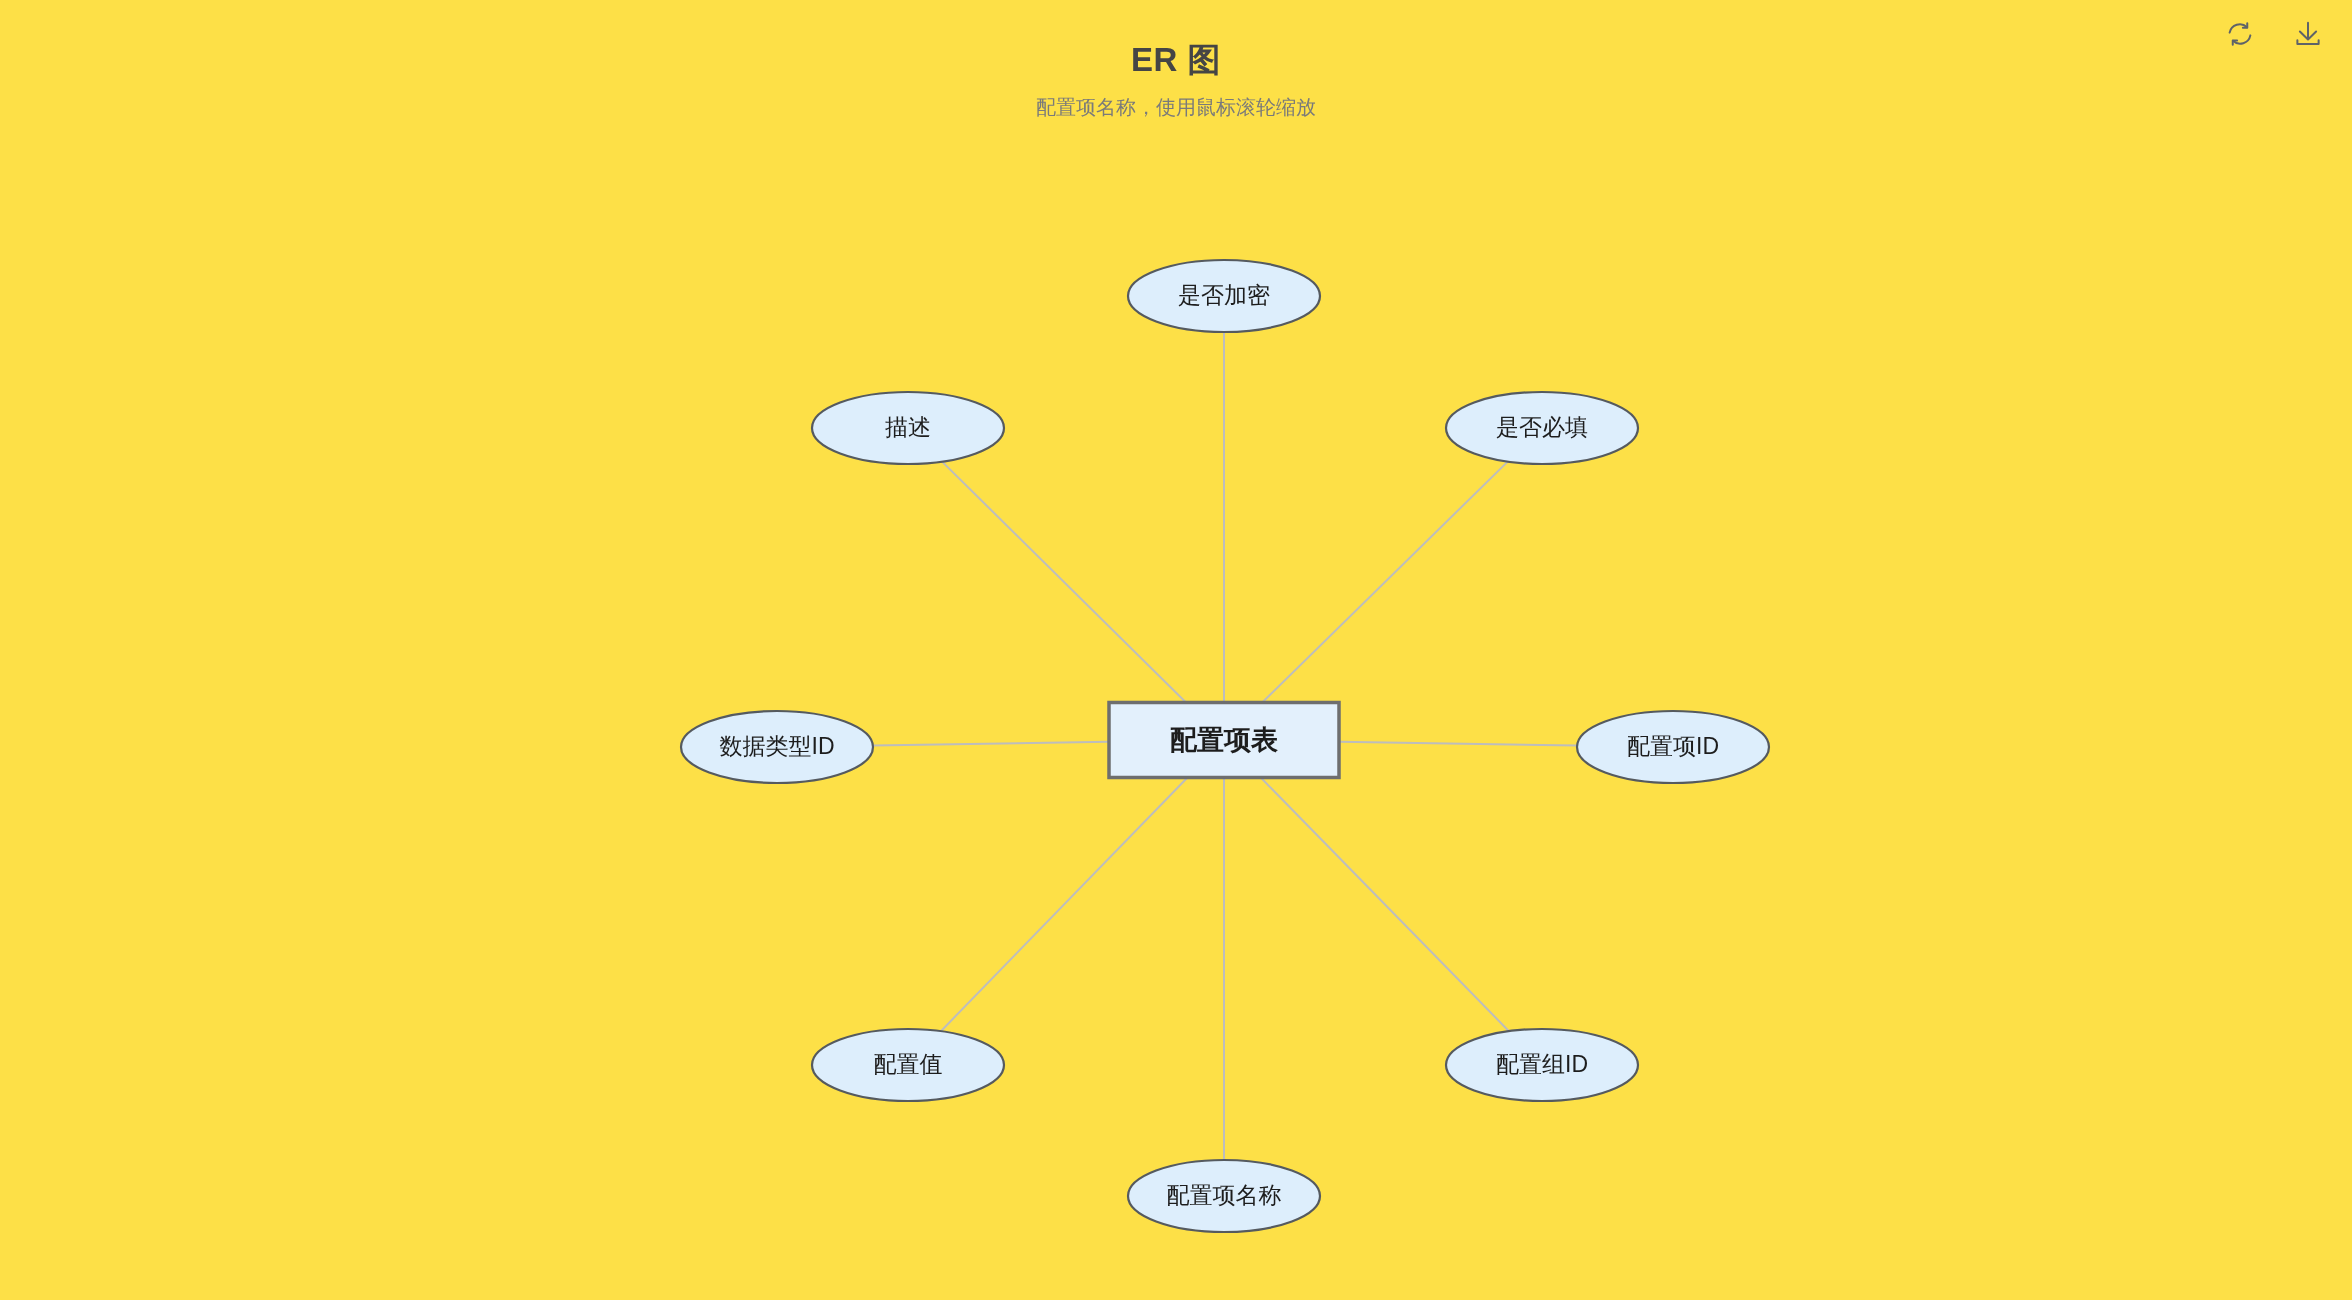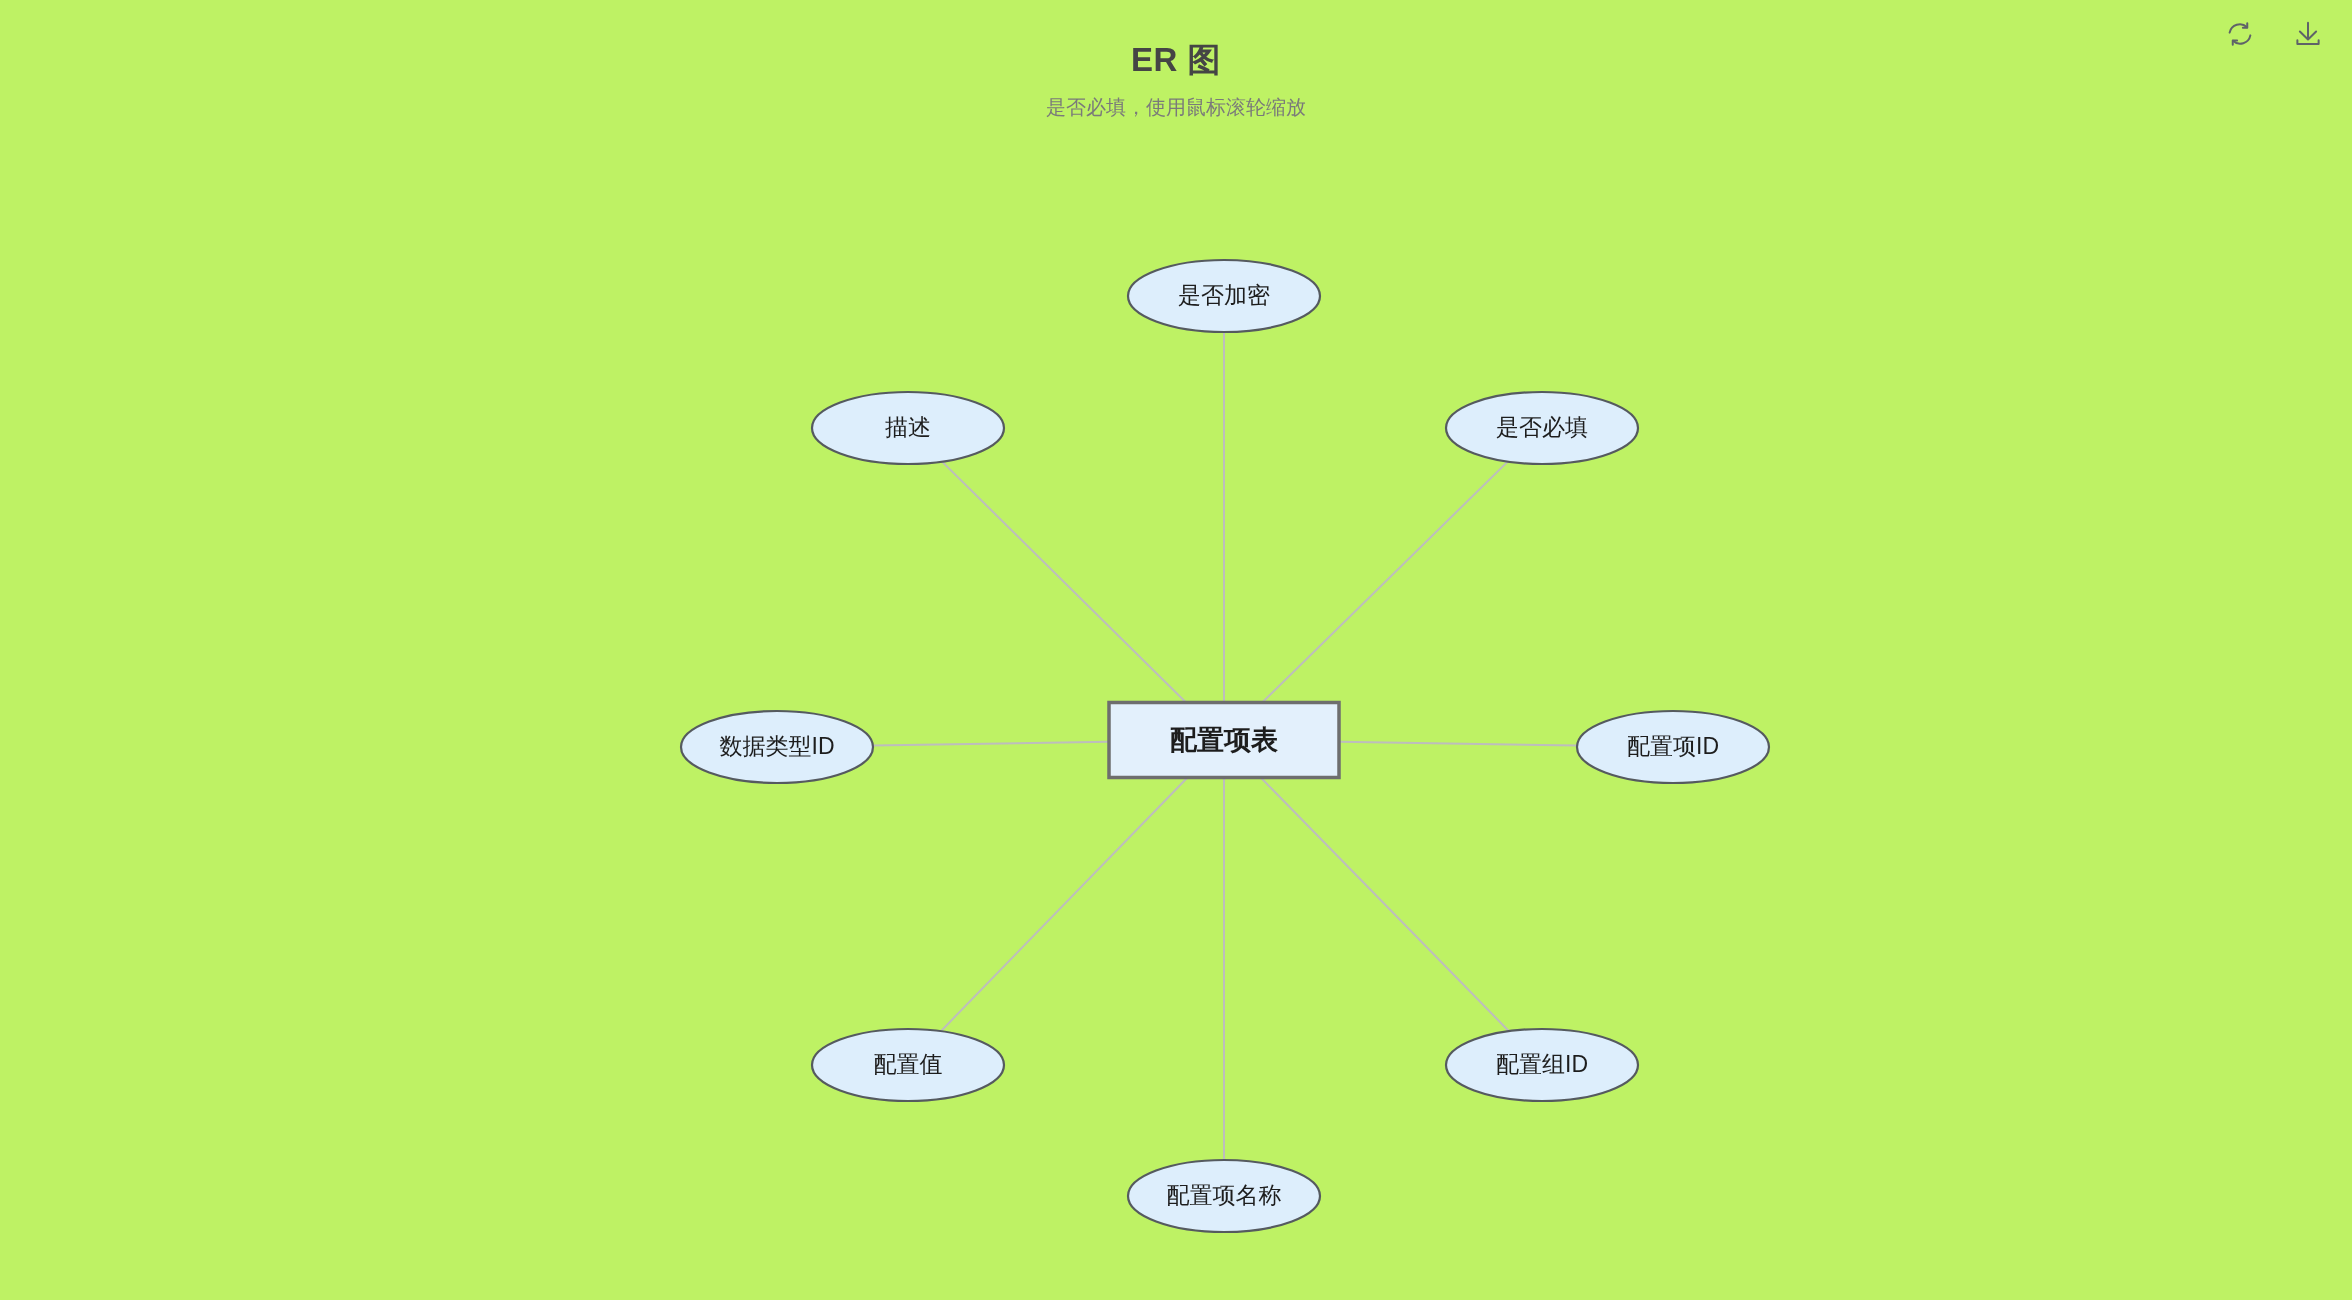--- a/index.html
+++ b/index.html
@@ -10,21 +10,21 @@
     height: 1300px;
     background: #ffffff;
     font-family: "Liberation Sans", "DejaVu Sans", sans-serif;
     overflow: hidden;
   }
 
   #app {
     position: relative;
     width: 2352px;
     height: 1300px;
-    background: #bef264;
+    background: #fde047;
   }
 
   
   .toolbar {
     position: absolute;
     top: 0;
     right: 0;
     display: flex;
     align-items: center;
     gap: 28px;
@@ -144,21 +144,21 @@
           <line x1="12" y1="3" x2="12" y2="16"></line>
           <polyline points="5.5 10 12 16.4 18.5 10"></polyline>
           <polyline points="3.5 17 3.5 20 20.5 20 20.5 17"></polyline>
         </svg>
       </span>
     </button>
   </div>
 
   <div class="header">
     <h1 class="page-title">ER 图</h1>
-    <p class="page-subtitle">是否必填，使用鼠标滚轮缩放</p>
+    <p class="page-subtitle">配置项名称，使用鼠标滚轮缩放</p>
   </div>
 
   <div class="canvas">
     <svg class="er-svg" id="er-svg" viewBox="0 0 2352 1300">
       <g id="edges-layer">
           <line class="edge" x1="1224" y1="702.5" x2="1224" y2="332" stroke="#bdbdbd"></line>
           <line class="edge" x1="1186.0192307692307" y1="702.5" x2="942.0858235833701" y2="461.6543574620616" stroke="#bdbdbd"></line>
           <line class="edge" x1="1262.2211538461538" y1="702.5" x2="1507.7258662314857" y2="461.6274519992971" stroke="#bdbdbd"></line>
           <line class="edge" x1="1109" y1="741.8008948545861" x2="872.9164027158511" y2="745.4979534250314" stroke="#bdbdbd"></line>
           <line class="edge" x1="1339" y1="741.7928730512249" x2="1577.0828551625912" y2="745.504632485831" stroke="#bdbdbd"></line>

